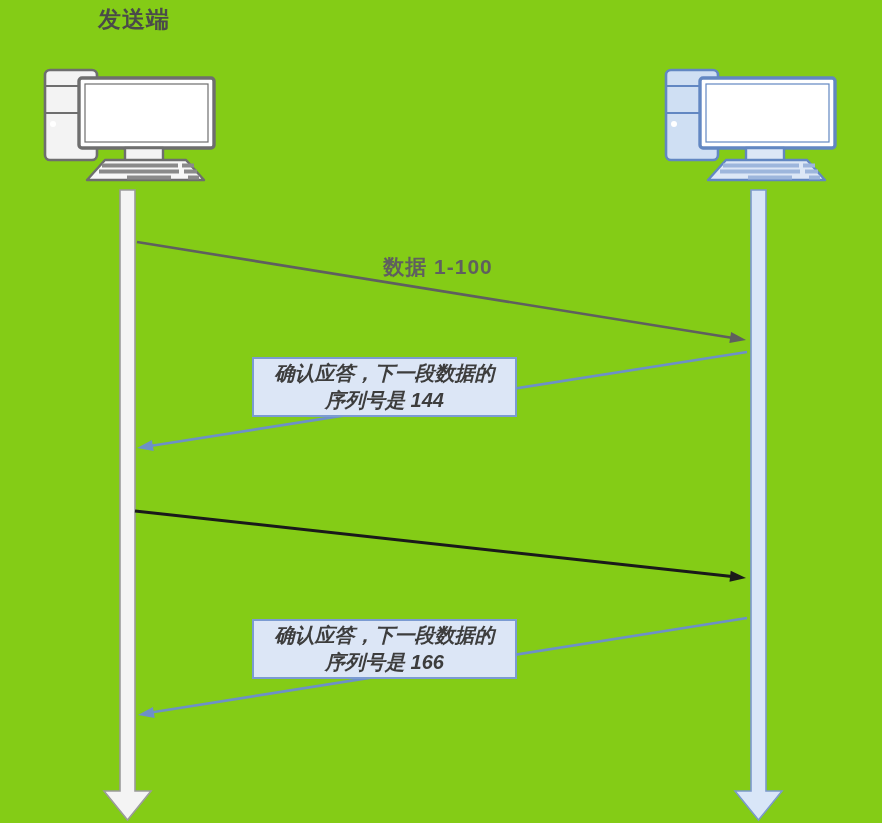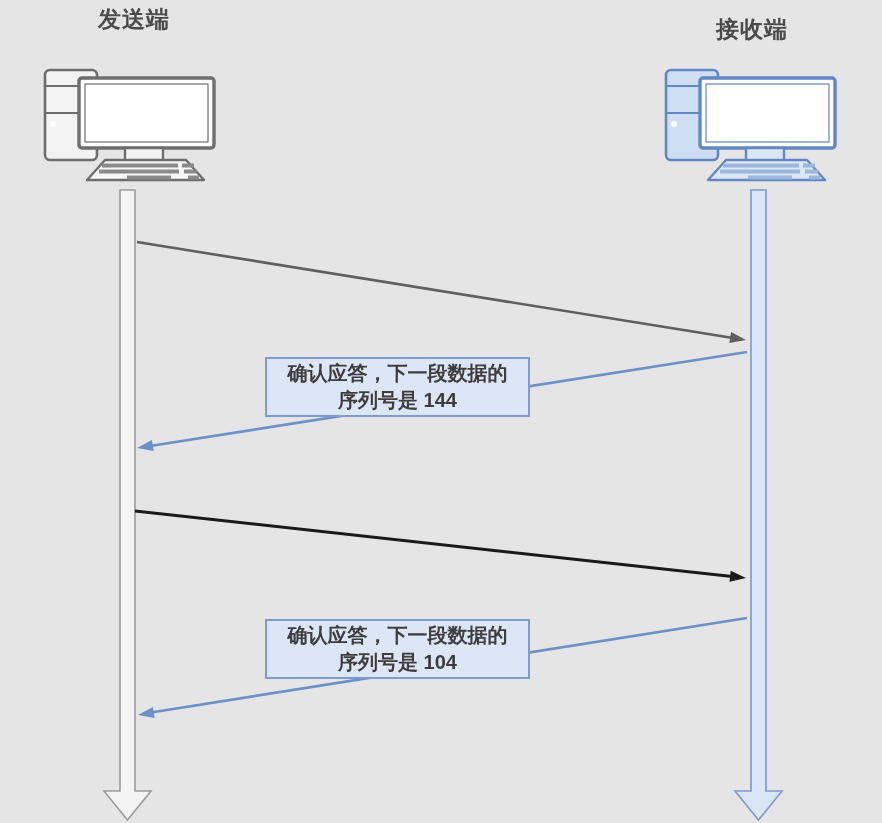--- a/index.html
+++ b/index.html
@@ -3,21 +3,21 @@
 <meta charset="utf-8">
 <style>
   * { margin: 0; padding: 0; box-sizing: border-box; }
   html, body { background: #ffffff; }
   body { font-family: "Liberation Sans", sans-serif; }
 
   .canvas {
     position: relative;
     width: 882px;
     height: 823px;
-    background: #e5e5e5;
+    background: #84cc16;
     overflow: hidden;
   }
   .canvas > svg { position: absolute; left: 0; top: 0; }
 
   .ep-label {
     position: absolute;
     width: 150px;
     text-align: center;
     font-weight: bold;
     font-size: 23px;
@@ -34,31 +34,32 @@
     font-weight: bold;
     font-size: 21px;
     letter-spacing: 1px;
     color: var(--data-label, #5f5f5f);
   }
   .msg-label.m1 { left: 338px; top: 253px; }
   .msg-label.m2 { left: 335px; top: 494px; }
 
   .ack-box {
     position: absolute;
-    left: 265px;
+    left: 252px;
     width: 265px;
     height: 60px;
     background: var(--ack-box-bg, #dce6f6);
     border: 2px solid var(--ack-box-border, #7b9bd2);
     text-align: center;
     font-weight: bold;
     font-size: 20px;
     line-height: 27px;
     color: #3d3d3d;
     padding-top: 1px;
+    font-style: italic;
   }
   .ack-box.a1 { top: 357px; }
   .ack-box.a2 { top: 619px; }
 
   
   .lifeline-sender   { fill: #f4f4f4; stroke: #9b9b9b; stroke-width: 1.6; }
   .lifeline-receiver { fill: #d9e6f8; stroke: #7b99cc; stroke-width: 1.6; }
 
   
   .arrow-gray  { stroke: var(--data-arrow-1, #5f5f5f); stroke-width: 2.6; fill: none; }
@@ -148,25 +149,25 @@
       <rect class="key" x="102" y="163.5" width="76" height="4"></rect>
       <rect class="key" x="182" y="163.5" width="12" height="4"></rect>
       <rect class="key" x="99" y="169.5" width="80" height="4"></rect>
       <rect class="key" x="184" y="169.5" width="13" height="4"></rect>
       <rect class="key" x="127" y="175.5" width="44" height="4"></rect>
       <rect class="key" x="188" y="175.5" width="11" height="4"></rect>
     </g>
   </svg>
 
   <div class="ep-label sender">发送端</div>
-  <div class="ep-label receiver">接收端</div>
 
+  <div class="msg-label m1">数据 1-100</div>
 
   <div class="ack-box a1">
     <span>确认应答，下一段数据的</span><br>
     <span>序列号是 144</span>
   </div>
   <div class="ack-box a2">
     <span>确认应答，下一段数据的</span><br>
-    <span>序列号是 104</span>
+    <span>序列号是 166</span>
   </div>
 
 </div>
 
 </body></html>

